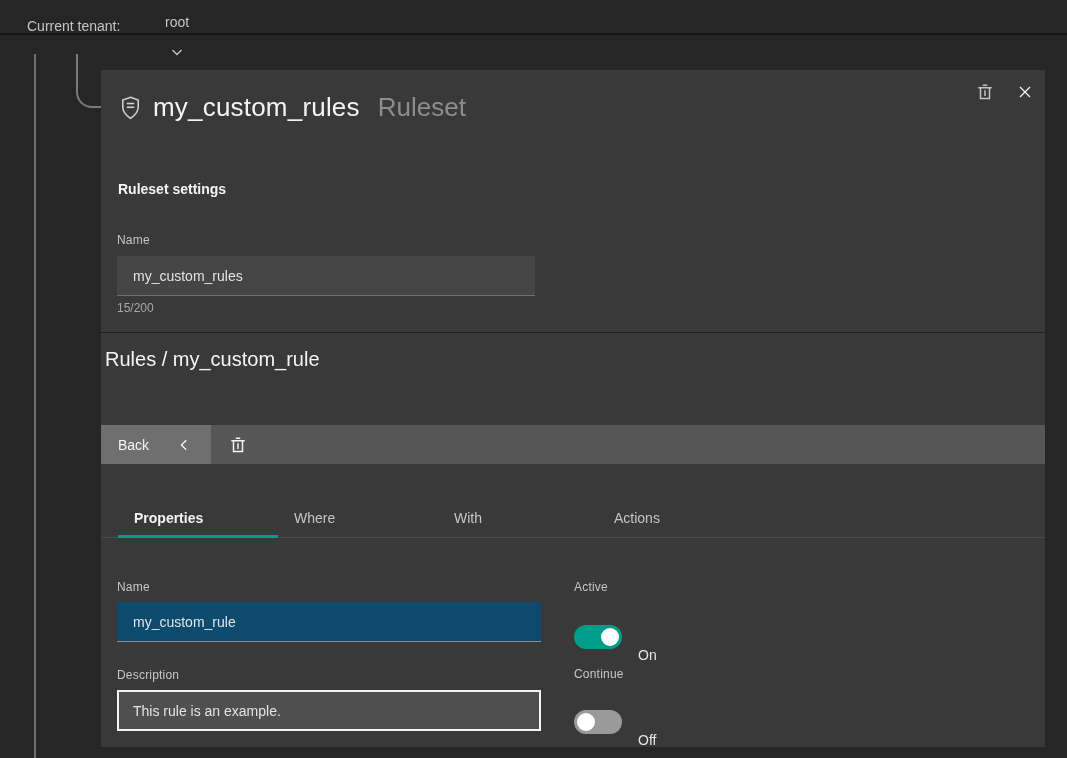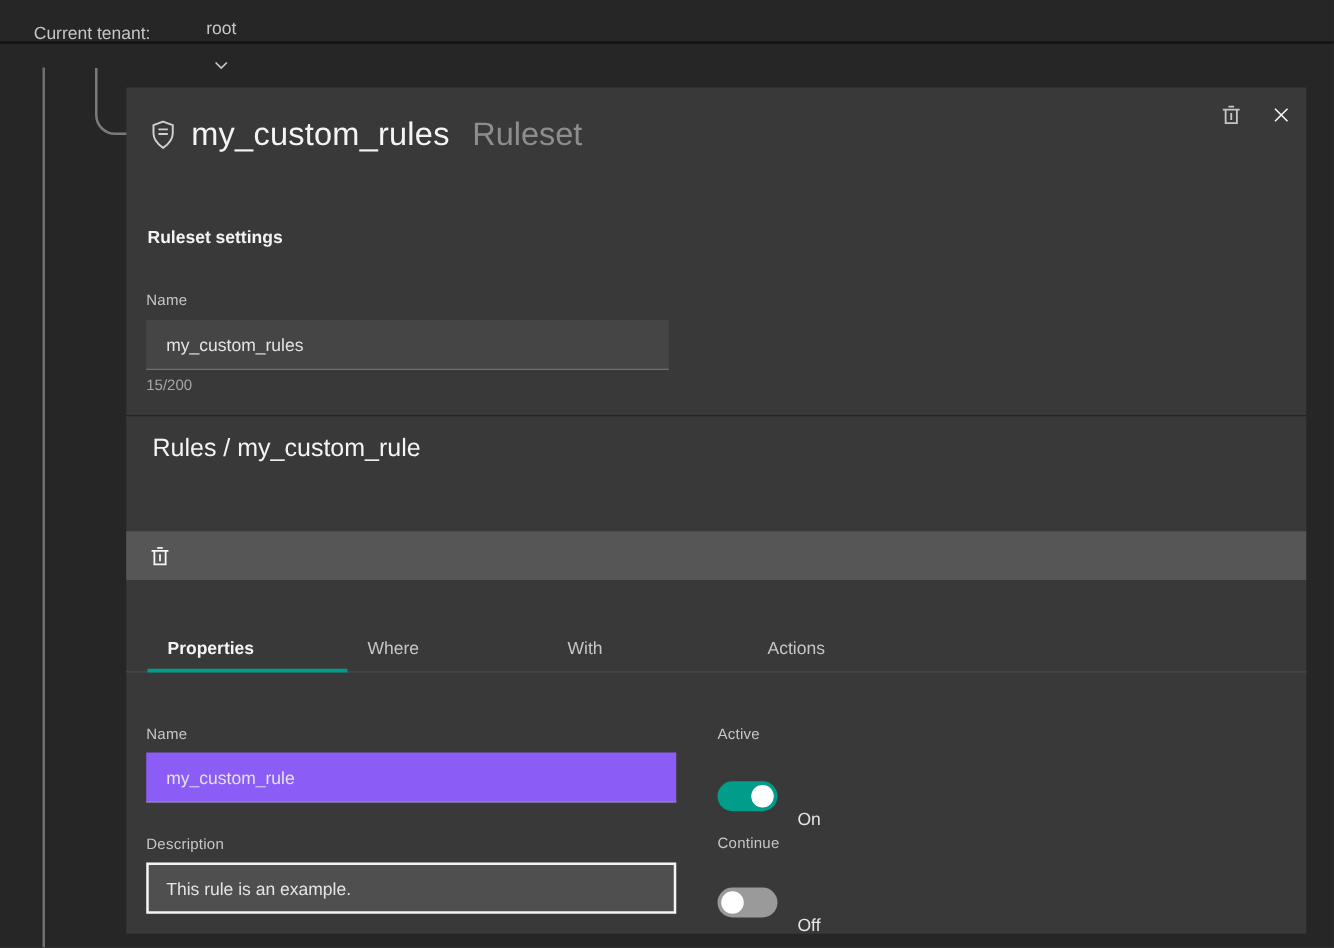--- a/index.html
+++ b/index.html
@@ -78,21 +78,21 @@
     color: #e4e4e4; font-size: 14px; font-family: "Liberation Sans", sans-serif;
     padding: 0 16px; outline: none;
   }
   .char-count { position: absolute; left: 16px; top: 231px; font-size: 12px; color: #a8a8a8; }
 
   .divider-dark {
     position: absolute; left: 0; top: 262px; width: 100%; height: 1px; background: #232323;
   }
 
   .rules-heading {
-    position: absolute; left: 21px; top: 278px;
+    position: absolute; left: 4px; top: 278px;
     font-size: 20px; font-weight: 400; color: #f4f4f4;
   }
 
   
   .toolbar {
     position: absolute; left: 0; top: 355px; width: 100%; height: 39px;
     background: #565656; display: flex; align-items: stretch;
   }
   .back-button {
     width: 110px; background: #6f6f6f; border: none; cursor: pointer;
@@ -122,21 +122,21 @@
     color: #f4f4f4; font-weight: 700;
     border-bottom-color: var(--accent, #009d8a);
   }
 
   
   .form-area { position: absolute; left: 0; top: 468px; width: 100%; height: 209px; }
 
   .lbl-rule-name { position: absolute; left: 16px; top: 42px; }
   .input-rule-name {
     position: absolute; left: 16px; top: 64px; width: 424px; height: 40px;
-    background: #8b5cf6; border: none; border-bottom: 1px solid #8d8d8d;
+    background: #0c4a6e; border: none; border-bottom: 1px solid #8d8d8d;
     color: #e4e4e4; font-size: 14px; font-family: "Liberation Sans", sans-serif;
     padding: 0 16px; outline: none;
   }
   .lbl-rule-desc { position: absolute; left: 16px; top: 130px; }
   .input-rule-desc {
     position: absolute; left: 16px; top: 152px; width: 424px; height: 41px;
     background: #4f4f4f; border: 2px solid #f4f4f4;
     color: #e4e4e4; font-size: 14px; font-family: "Liberation Sans", sans-serif;
     padding: 0 14px; outline: none;
   }
@@ -219,20 +219,28 @@
 
   <label class="field-label lbl-ruleset-name">Name</label>
   <input class="input-ruleset-name" type="text" value="my_custom_rules" style="">
   <div class="char-count">15/200</div>
 
   <div class="divider-dark"></div>
 
   <div class="rules-heading">Rules / my_custom_rule</div>
 
   <div class="toolbar">
+    <button class="back-button">
+      <span>Back</span>
+      <span class="icon">
+        <svg width="14" height="14" viewBox="0 0 16 16">
+            <path d="M10.5 2.5 L5 8 L10.5 13.5" fill="none" stroke="#f4f4f4" stroke-width="1.5"></path>
+          </svg>
+      </span>
+    </button>
     <button class="toolbar-trash">
       <span class="icon">
         <svg width="18" height="18" viewBox="0 0 16 16">
           <path d="M6 2 h4 M2 4.2 h12" fill="none" stroke="#f4f4f4" stroke-width="1.3"></path>
           <path d="M4 4.2 v9.6 h8 v-9.6" fill="none" stroke="#f4f4f4" stroke-width="1.3"></path>
           <line x1="8" y1="6.5" x2="8" y2="11.5" stroke="#f4f4f4" stroke-width="1.3"></line>
         </svg>
       </span>
     </button>
   </div>

